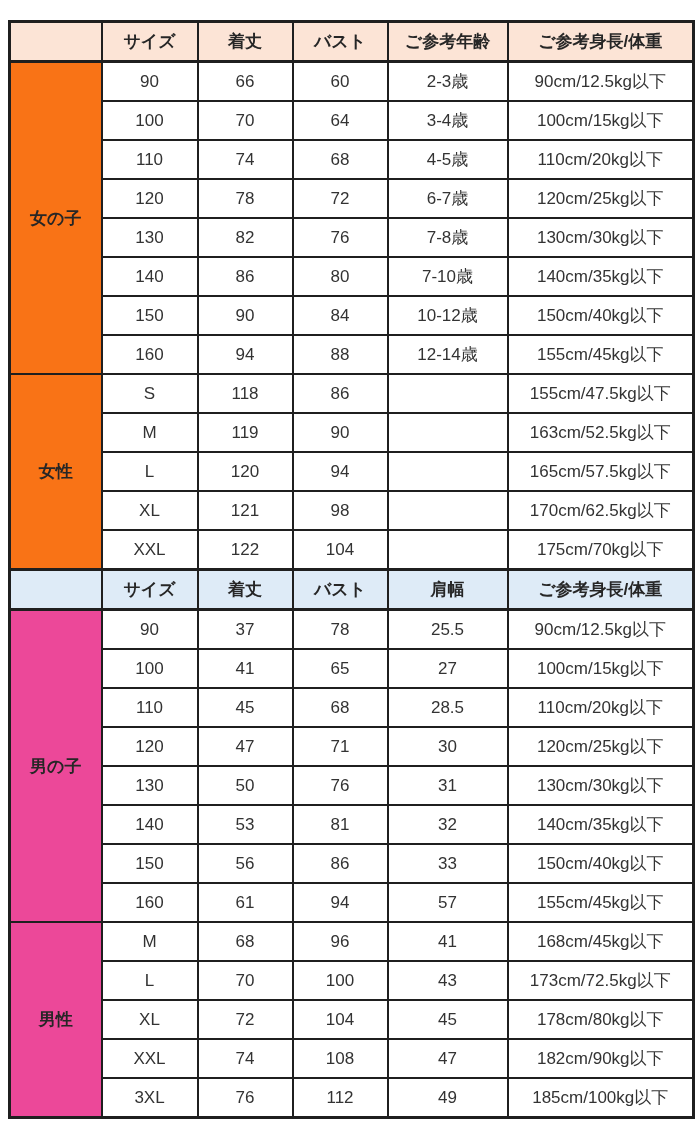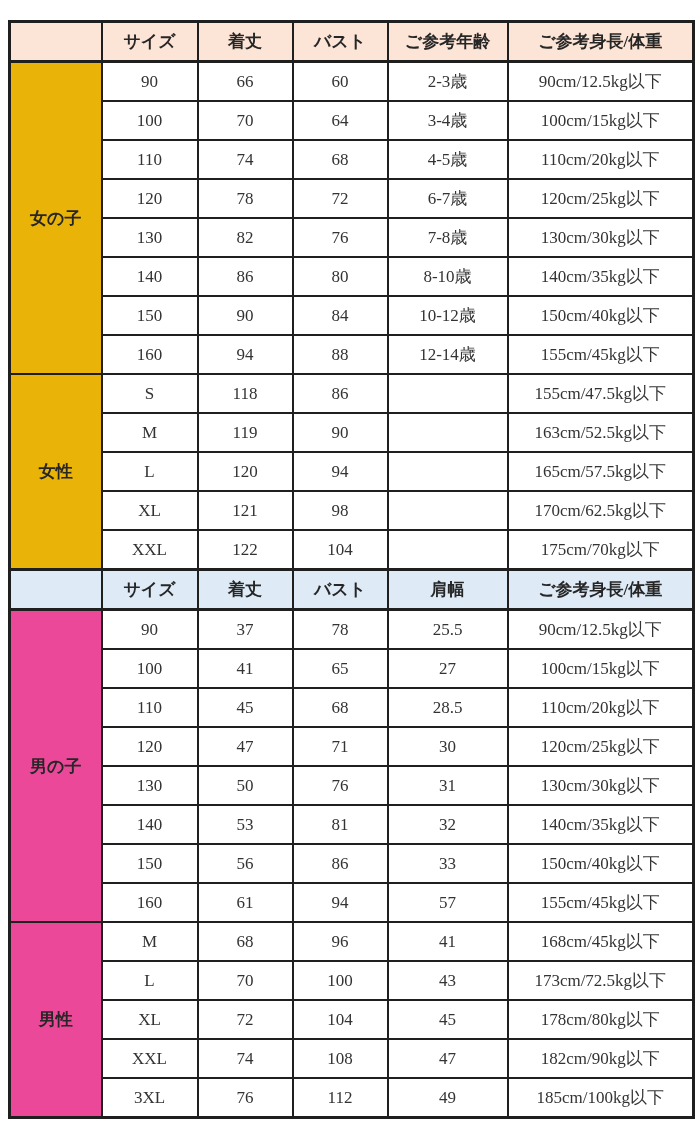--- a/index.html
+++ b/index.html
@@ -7,21 +7,20 @@
     padding: 0;
     background: #ffffff;
     font-family: "Liberation Sans", "DejaVu Sans", sans-serif;
   }
   .page {
     width: 700px;
     height: 1137px;
     background: #ffffff;
     box-sizing: border-box;
     padding: 20px 8px 15px 8px;
-    font-family: Liberation Serif, serif;
   }
   table.size-chart {
     border-collapse: collapse;
     width: 684px;
     table-layout: fixed;
     border: 3px solid #1f1f1f;
   }
   table.size-chart th,
   table.size-chart td {
     border: 2px solid #1f1f1f;
@@ -46,21 +45,21 @@
     background: #ffffff;
     font-size: 17px;
     font-weight: normal;
     color: #333333;
   }
   th.section-label {
     font-size: 17px;
     font-weight: bold;
     color: #262626;
   }
-  th.section-label.warm { background: #eab308; }
+  th.section-label.warm { background: #f97316; }
   th.section-label.cool { background: #ec4899; }
   col.c-label { width: 92px; }
   col.c-size  { width: 96px; }
   col.c-len   { width: 95px; }
   col.c-bust  { width: 95px; }
   col.c-age   { width: 120px; }
   col.c-hw    { width: 186px; }
 </style>
 </head>
 <body>
@@ -117,21 +116,21 @@
           <td>130</td>
           <td>82</td>
           <td>76</td>
           <td>7-8歳</td>
           <td>130cm/30kg以下</td>
         </tr>
         <tr class="data-row">
           <td>140</td>
           <td>86</td>
           <td>80</td>
-          <td>8-10歳</td>
+          <td>7-10歳</td>
           <td>140cm/35kg以下</td>
         </tr>
         <tr class="data-row">
           <td>150</td>
           <td>90</td>
           <td>84</td>
           <td>10-12歳</td>
           <td>150cm/40kg以下</td>
         </tr>
         <tr class="data-row">

